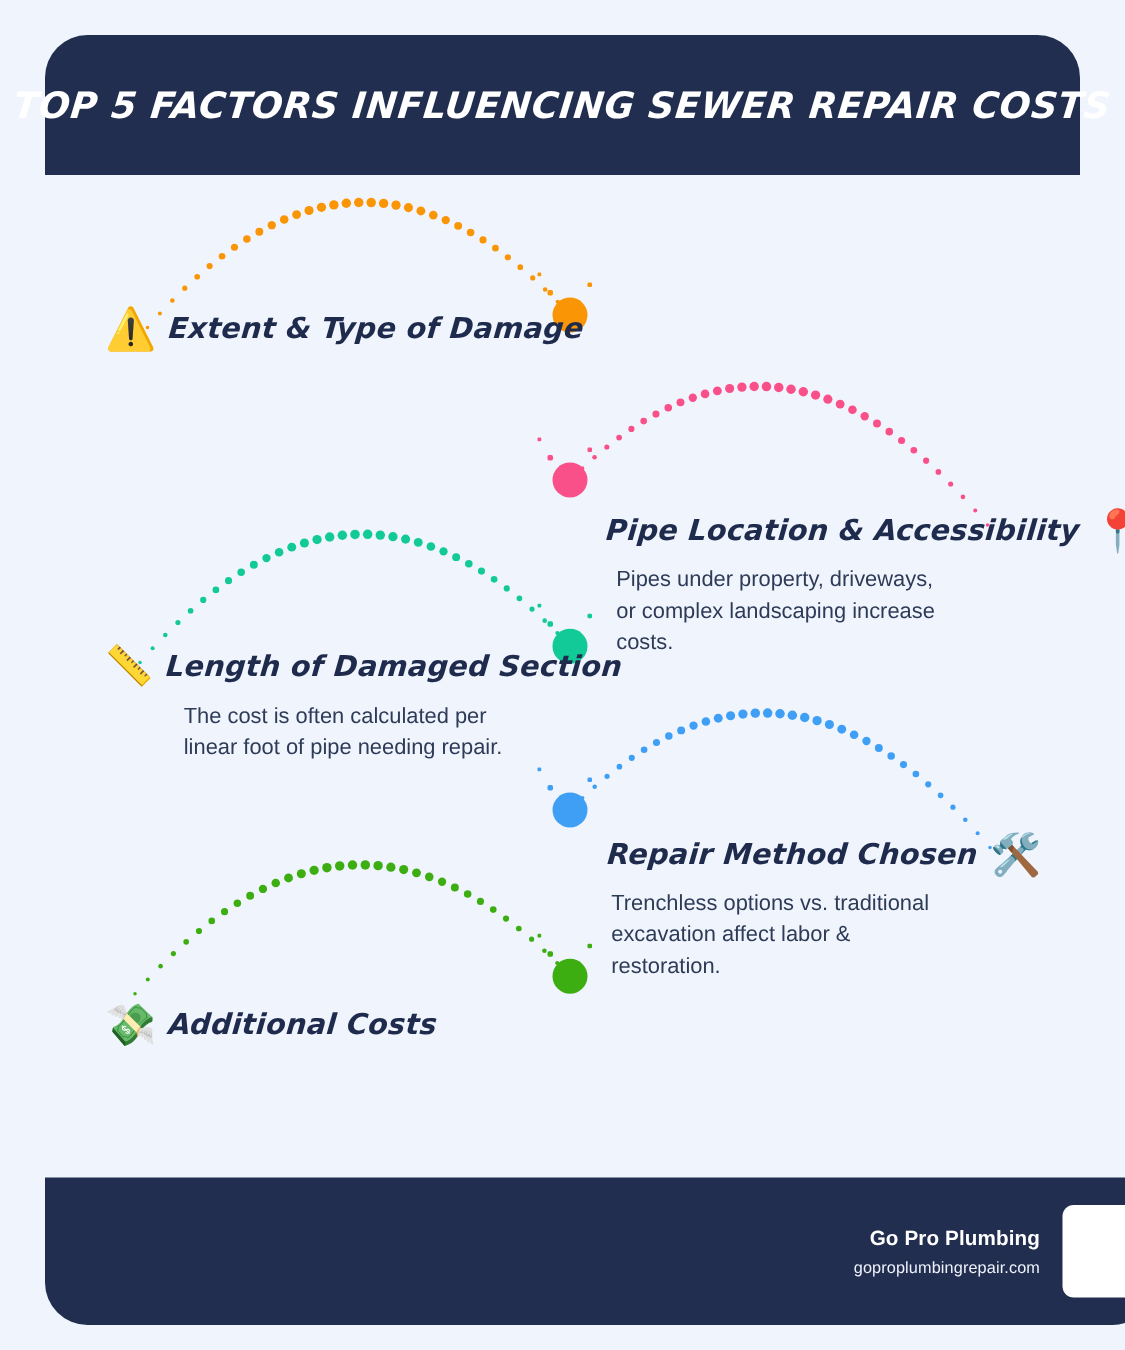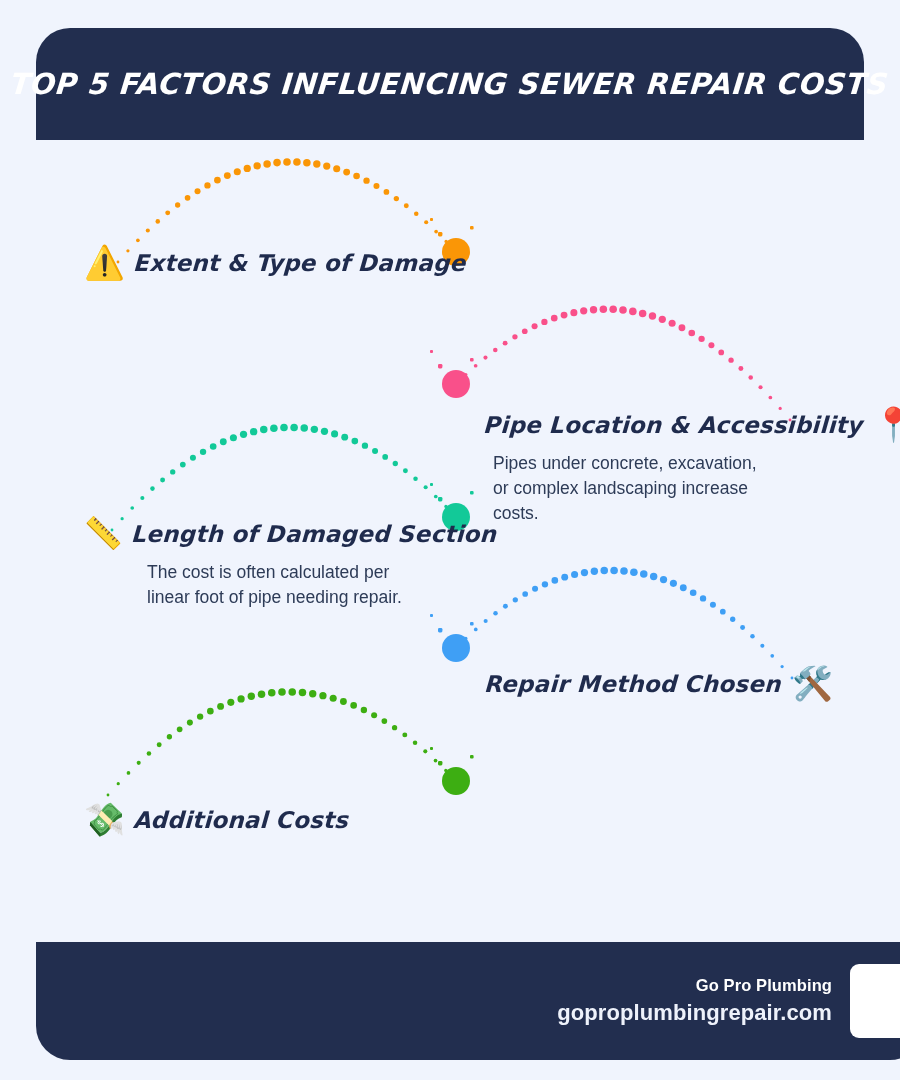--- a/index.html
+++ b/index.html
@@ -129,22 +129,22 @@
     gap: 5px;
   }
   .footer-company {
     color: #ffffff;
     font-size: 16.5px;
     font-weight: 700;
     letter-spacing: 0.1px;
   }
   .footer-site {
     color: #eef2fb;
-    font-size: 22px;
-    font-weight: 700;
+    font-size: 13px;
+    font-weight: 400;
     letter-spacing: 0.1px;
   }
   .footer-logo {
     width: 74px;
     height: 74px;
     background: #ffffff;
     border-radius: 9px;
     flex: 0 0 auto;
   }
 </style>
@@ -360,36 +360,37 @@
       <span class="factor-icon">⚠️</span>
       <span class="factor-title">Extent &amp; Type of Damage</span>
     </div>
   </div>
 
   <div class="factor" id="factor-2">
     <div class="factor-head">
       <span class="factor-title">Pipe Location &amp; Accessibility</span>
       <span class="factor-icon">📍</span>
     </div>
-    <div class="factor-body">Pipes under concrete, excavation, or complex landscaping increase costs.</div>
+    <div class="factor-body">Pipes under property, driveways, or complex landscaping increase costs.</div>
   </div>
 
   <div class="factor" id="factor-3">
     <div class="factor-head">
       <span class="factor-icon ruler">📏</span>
       <span class="factor-title">Length of Damaged Section</span>
     </div>
     <div class="factor-body">The cost is often calculated per linear foot of pipe needing repair.</div>
   </div>
 
   <div class="factor" id="factor-4">
     <div class="factor-head">
       <span class="factor-title">Repair Method Chosen</span>
       <span class="factor-icon">🛠️</span>
     </div>
+    <div class="factor-body">Trenchless options vs. traditional excavation affect labor &amp; restoration.</div>
   </div>
 
   <div class="factor" id="factor-5">
     <div class="factor-head">
       <span class="factor-icon">💸</span>
       <span class="factor-title">Additional Costs</span>
     </div>
   </div>
 
   <div class="footer-bar">

